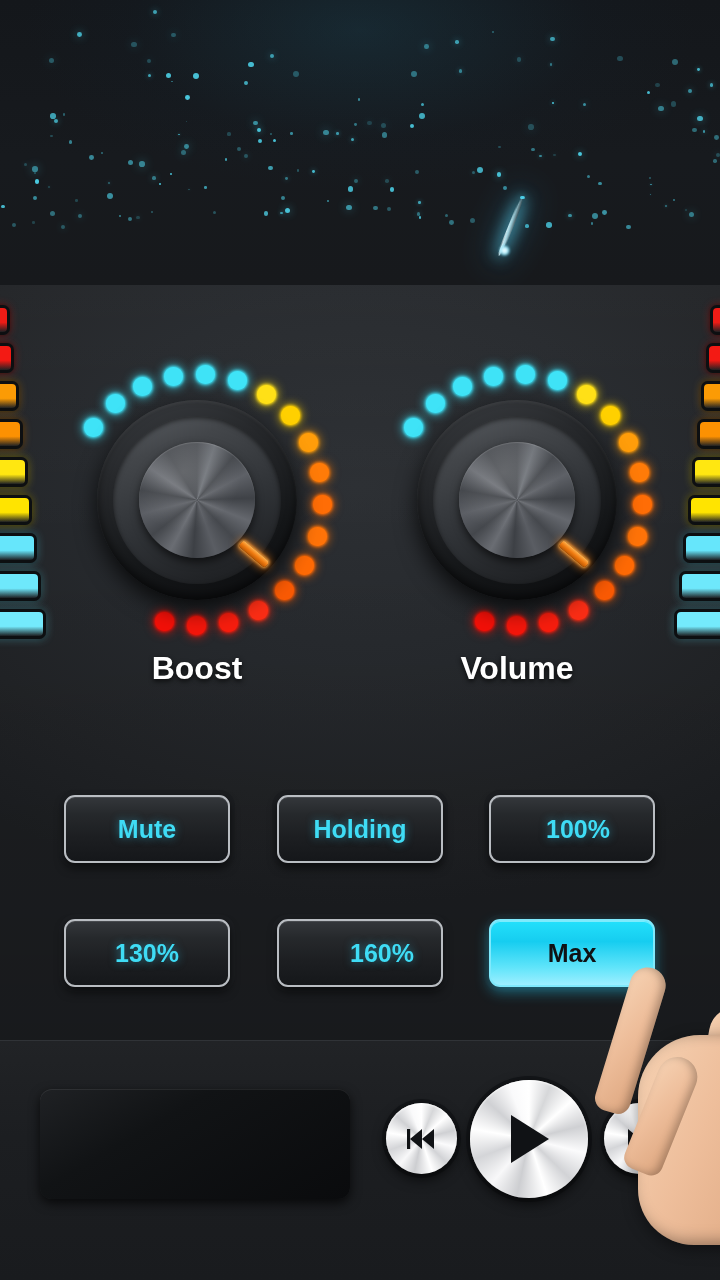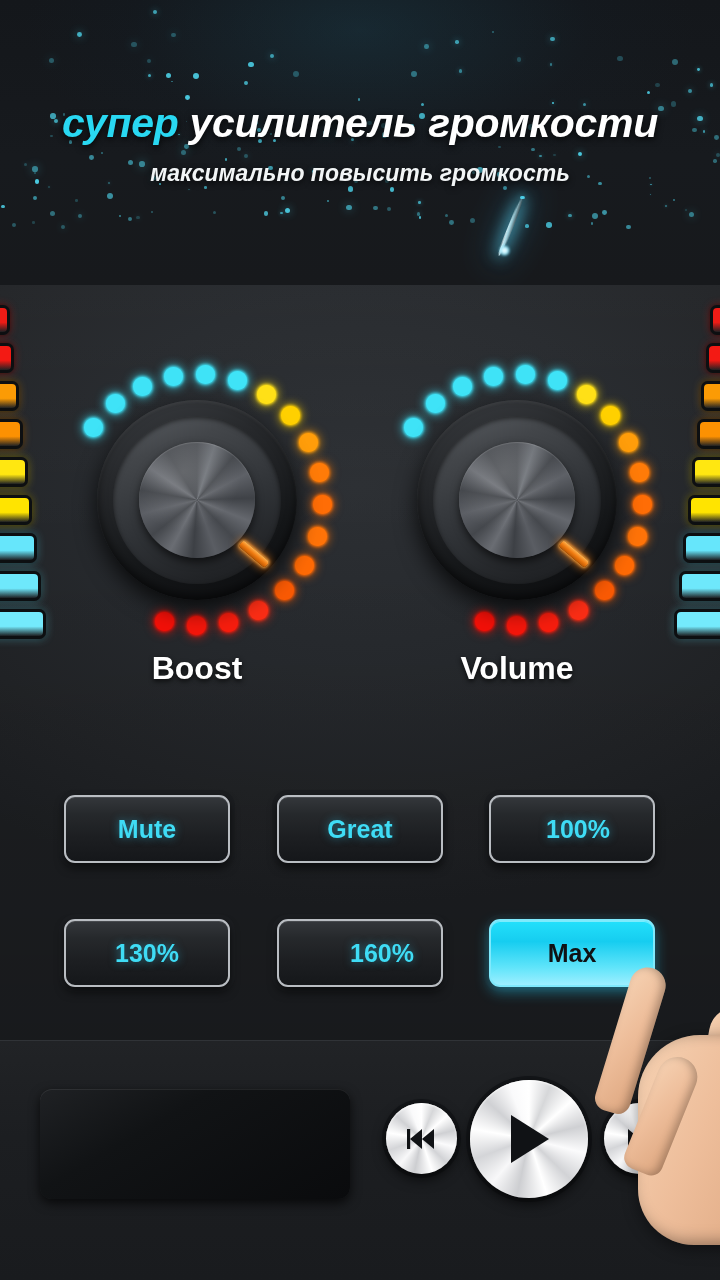--- a/index.html
+++ b/index.html
@@ -438,25 +438,20 @@
         <div class="star" style="left: 577.574px; top: 151.84px; width: 4.24513px; height: 4.24513px; opacity: 0.9; box-shadow: rgba(79, 216, 239, 0.7) 0px 0px 7.2px;"></div>
         <div class="star" style="left: 270.31px; top: 132.725px; width: 1.83304px; height: 1.83304px; opacity: 0.37;"></div>
         <div class="star" style="left: 692.473px; top: 127.759px; width: 4.16894px; height: 4.16894px; opacity: 0.42;"></div>
         <div class="star" style="left: 357.867px; top: 98.4307px; width: 2.19423px; height: 2.19423px; opacity: 0.57;"></div>
         <div class="star" style="left: 582.851px; top: 102.719px; width: 3.54263px; height: 3.54263px; opacity: 0.61; box-shadow: rgba(79, 216, 239, 0.7) 0px 0px 6px;"></div>
         <div class="star" style="left: 322.843px; top: 129.657px; width: 5.84177px; height: 5.84177px; opacity: 0.56; box-shadow: rgba(79, 216, 239, 0.7) 0px 0px 9.9px;"></div>
       </div>
     <div class="comet"></div>
     <div class="comet-head"></div>
 
-    <div class="title">
-      <span class="accent">супер</span>
-      <span>усилитель громкости</span>
-    </div>
-    <div class="subtitle">максимально повысить громкость</div>
   </div>
 
   <div class="panel"></div>
 
   <div class="vu left" id="vu-left">
       <div class="vu-bar" style="width: 22px; top: 0px; background: linear-gradient(rgb(238, 28, 22) 0%, rgb(238, 28, 22) 60%, rgba(0, 0, 0, 0.18) 100%); box-shadow: rgba(238, 28, 22, 0.4) 0px 0px 9px, rgba(0, 0, 0, 0.8) 0px 0px 4px;"></div>
       <div class="vu-bar" style="width: 26px; top: 38px; background: linear-gradient(rgb(243, 26, 20) 0%, rgb(243, 26, 20) 60%, rgba(0, 0, 0, 0.18) 100%); box-shadow: rgba(243, 26, 20, 0.4) 0px 0px 9px, rgba(0, 0, 0, 0.8) 0px 0px 4px;"></div>
       <div class="vu-bar" style="width: 31px; top: 76px; background: linear-gradient(rgb(251, 155, 5) 0%, rgb(251, 155, 5) 60%, rgba(0, 0, 0, 0.18) 100%); box-shadow: rgba(251, 155, 5, 0.4) 0px 0px 9px, rgba(0, 0, 0, 0.8) 0px 0px 4px;"></div>
       <div class="vu-bar" style="width: 35px; top: 114px; background: linear-gradient(rgb(252, 145, 2) 0%, rgb(252, 145, 2) 60%, rgba(0, 0, 0, 0.18) 100%); box-shadow: rgba(252, 145, 2, 0.4) 0px 0px 9px, rgba(0, 0, 0, 0.8) 0px 0px 4px;"></div>
       <div class="vu-bar" style="width: 40px; top: 152px; background: linear-gradient(rgb(255, 231, 17) 0%, rgb(255, 231, 17) 60%, rgba(0, 0, 0, 0.18) 100%); box-shadow: rgba(255, 231, 17, 0.4) 0px 0px 9px, rgba(0, 0, 0, 0.8) 0px 0px 4px;"></div>
@@ -535,21 +530,21 @@
       <div class="knob-indicator" style="transform: rotate(40deg);"></div>
     </div>
     <div class="knob-label">Boost</div>
   </div>
 
   <div class="presets" id="presets">
       <div class="preset" style="left: 64px; top: 0px;">
         <span>Mute</span>
       </div>
       <div class="preset" style="left: 277px; top: 0px;">
-        <span>Great</span>
+        <span>Holding</span>
       </div>
       <div class="preset" style="left: 489px; top: 0px; padding-left: 12px;">
         <span>100%</span>
       </div>
       <div class="preset" style="left: 64px; top: 124px;">
         <span>130%</span>
       </div>
       <div class="preset" style="left: 277px; top: 124px; padding-left: 44px;">
         <span>160%</span>
       </div>

